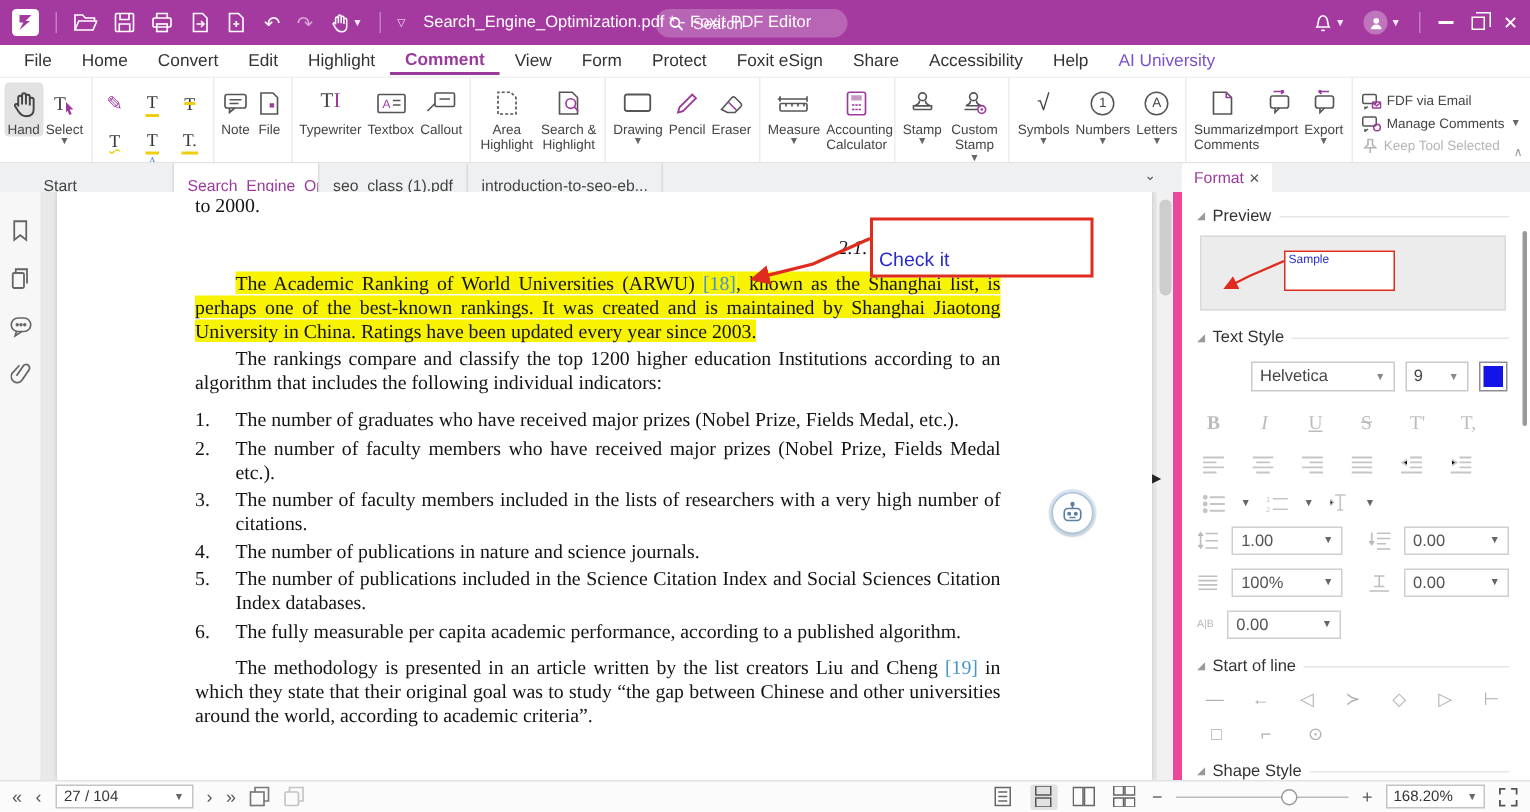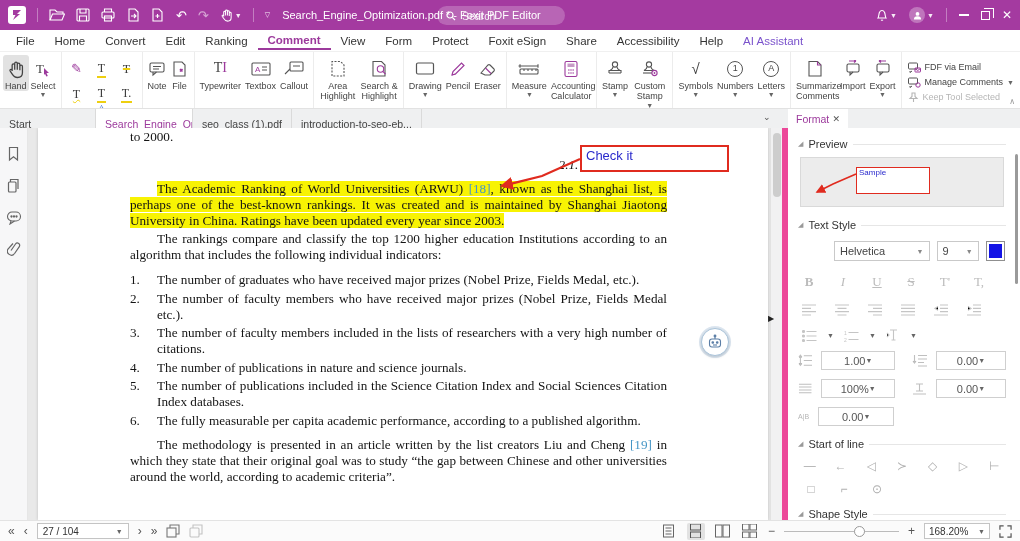--- a/index.html
+++ b/index.html
@@ -49,21 +49,21 @@
   .circ { width:16px; height:16px; border:1.2px solid #555; border-radius:50%; font-size:9px; display:flex; align-items:center; justify-content:center; color:#444; }
   .rstack { display:flex; flex-direction:column; justify-content:center; gap:4px; padding:4px 6px 0; font-size:9px; color:#444; }
   .rstack-row { display:flex; align-items:center; gap:4px; white-space:nowrap; }
   .rstack-row.dim { color:#b5b5b5; }
   .ribbon-collapse { position:absolute; right:5px; bottom:2px; font-size:8px; color:#999; }
   .sqrt-glyph { font-size:15px; color:#444; }
   .ti-glyph { font-size:14px; color:#444; font-family:"Liberation Serif",serif; }
   .ti-glyph b { color:#9c3a9c; font-weight:normal; }
 
   
-  .tabbar { position:absolute; left:0; top:109px; width:1020px; height:30px; background:#eff0f1; display:flex; font-size:10.5px; color:#444; }
+  .tabbar { position:absolute; left:0; top:109px; width:1020px; height:30px; background:#eff0f1; display:flex; font-size:10.5px; color:#444;padding-left:20px; }
   .dtab { display:flex; align-items:center; padding:0 9px; border-right:1px solid #dadada; white-space:nowrap; overflow:hidden; }
   .dtab.start { width:96px; }
   .dtab.active { background:#fff; color:#9c3a9c; width:97px; justify-content:space-between; }
   .tab-chevron { position:absolute; left:763px; top:3px; font-size:9px; color:#555; }
   .fp-tab { position:absolute; left:788px; top:0; width:60px; height:19px; background:#fff; display:flex; align-items:center; justify-content:space-between; padding:0 8px; color:#9c3a9c; font-size:10.5px; }
   .fp-tab .tclose { color:#555; font-size:9px; }
 
   
   .main { position:absolute; left:0; top:128px; width:1020px; height:392px; }
   .sidebar { position:absolute; left:0; top:0; width:28px; height:392px; background:#f7f7f8; border-right:1px solid #e6e6e6; display:flex; flex-direction:column; align-items:center; padding-top:18px; gap:16px; }
@@ -76,21 +76,21 @@
   .hl-para { margin-top:8px !important; text-indent:27px; }
   .hl-para span { background:#f8f303; }
   .indent { text-indent:27px; }
   .mt2 { margin-top:2px !important; }
   .mt8 { margin-top:8px !important; }
   .ref { color:#4596c6; }
   .doclist { margin-top:9px; }
   .li { display:flex; margin:2.5px 0; }
   .li-num { width:27px; flex:none; }
   .li-text { flex:1; text-align:justify; }
-  .callout-box { position:absolute; left:552px; top:17px; width:149px; height:27px; border:2px solid #e02b1f; background:#fff; font-size:13px; color:#2a2acc; padding:1px 4px; }
+  .callout-box { position:absolute; left:552px; top:17px; width:149px; height:27px; border:2px solid #e02b1f; background:#fff; font-size:13px; color:#2a2acc; padding:18px 4px; }
   .annot-arrow { position:absolute; left:0; top:0; pointer-events:none; }
   .doc-scroll { position:absolute; right:0; top:0; width:12px; height:392px; background:#f1f1f2; border-left:1px solid #e2e2e2; }
   .doc-thumb { position:absolute; left:2px; top:5px; width:8px; height:64px; background:#cdcdcd; border-radius:4px; }
   .ai-fab { position:absolute; left:701px; top:200px; width:28px; height:28px; border-radius:50%; background:#fff; border:1px solid #aac4da; box-shadow:0 0 0 2px rgba(120,160,200,.25), 0 1px 3px rgba(0,0,0,.2); display:flex; align-items:center; justify-content:center; }
   .panel-collapse { position:absolute; left:768px; top:186px; font-size:8px; color:#222; }
 
   
   .format-panel { position:absolute; left:782px; top:0; width:238px; height:392px; background:#fff; border-left:6px solid #ec4899; overflow:hidden; font-size:11px; color:#333; }
   .fp-scroll { position:absolute; right:2px; top:26px; width:3px; height:130px; background:#9a9a9a; border-radius:2px; }
   .fp-content { padding:8px 14px 0 10px; }
@@ -105,21 +105,21 @@
   .fp-select .caret { color:#888; }
   .fp-font-select { width:112px; }
   .fp-size-select { width:48px; }
   .fp-swatch { width:22px; height:20px; border:1px solid #8f8f8f; padding:2px; }
   .fp-swatch .inner { width:100%; height:100%; background:#1414e6; }
   .fp-row-style { display:flex; gap:20px; margin:13px 4px 0; color:#bcbcbc; font-size:13px; font-family:"Liberation Serif", serif; }
   .fp-row-style span { width:14px; text-align:center; }
   .fp-row-align { display:flex; gap:19px; margin:14px 4px 0; }
   .fp-row-list { display:flex; gap:10px; margin:13px 4px 0; align-items:center; color:#bcbcbc; }
   .fp-spacing-row { display:flex; align-items:center; margin-top:9px; }
-  .fp-combo { width:76px; height:19px; border:1px solid #cfcfcf; background:#fff; display:flex; align-items:center; justify-content:center; padding:0 5px; color:#555; margin-left:9px; }
+  .fp-combo { width:76px; height:19px; border:1px solid #cfcfcf; background:#fff; display:flex; align-items:center; justify-content:space-between; padding:0 5px; color:#555; margin-left:9px; }
   .fp-combo.c2 { width:70px; }
   .fp-col2 { margin-left:17px; display:flex; align-items:center; }
   .fp-arrow-row { display:flex; gap:13px; margin:9px 3px 0; color:#b0b0b0; font-size:12px; }
   .fp-arrow-row span { width:20px; text-align:center; }
   .ab-icon { font-size:7px; color:#b5b5b5; letter-spacing:0; }
 
   
   .statusbar { position:absolute; left:0; top:520px; width:1020px; height:21px; background:#fbfbfb; border-top:1px solid #e3e3e3; display:flex; align-items:center; justify-content:space-between; padding:0 8px; font-size:11px; color:#555; }
   .sb-left, .sb-right { display:flex; align-items:center; gap:9px; }
   .sb-glyph { font-size:12px; color:#555; }
@@ -226,30 +226,30 @@
         <span class="tb-close">✕</span>
       </div>
   </div>
 </div>
 
 <div class="menubar">
   <div class="mitem">File</div>
   <div class="mitem">Home</div>
   <div class="mitem">Convert</div>
   <div class="mitem">Edit</div>
-  <div class="mitem">Ranking</div>
+  <div class="mitem">Highlight</div>
   <div class="mitem active">Comment</div>
   <div class="mitem">View</div>
   <div class="mitem">Form</div>
   <div class="mitem">Protect</div>
   <div class="mitem">Foxit eSign</div>
   <div class="mitem">Share</div>
   <div class="mitem">Accessibility</div>
   <div class="mitem">Help</div>
-  <div class="mitem ai">AI Assistant</div>
+  <div class="mitem ai">AI University</div>
 </div>
 
 <div class="ribbon">
   <div class="rgroup">
     <div class="rbtn selected">
       <span class="ricon">
         <svg width="18" height="20" viewBox="0 0 14 15" stroke="#444" fill="none" stroke-width="1">
             <path d="M4 9 V4.5 a1 1 0 0 1 2 0 V8 V3.2 a1 1 0 0 1 2 0 V8 V4 a1 1 0 0 1 2 0 V8.5 V5.5 a1 1 0 0 1 2 0 V10.5 c0 2.4-1.4 3.6-3.8 3.6 c-2.2 0-3.2-1-4.4-3 L2.4 8.9 c-.5-.9.7-1.7 1.6-.6 Z"></path>
           </svg>
       </span>

